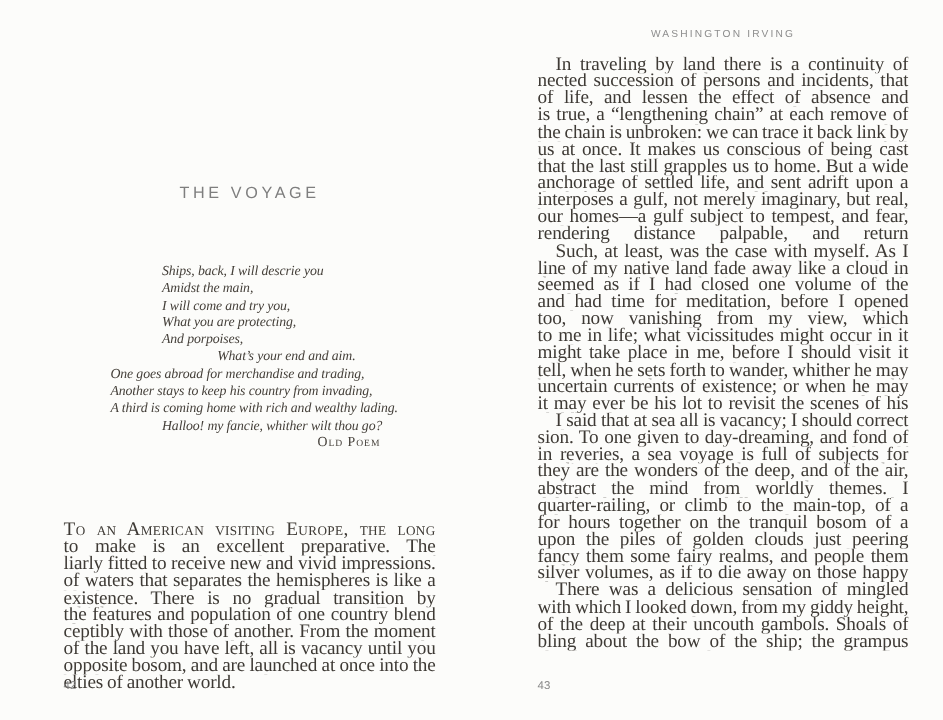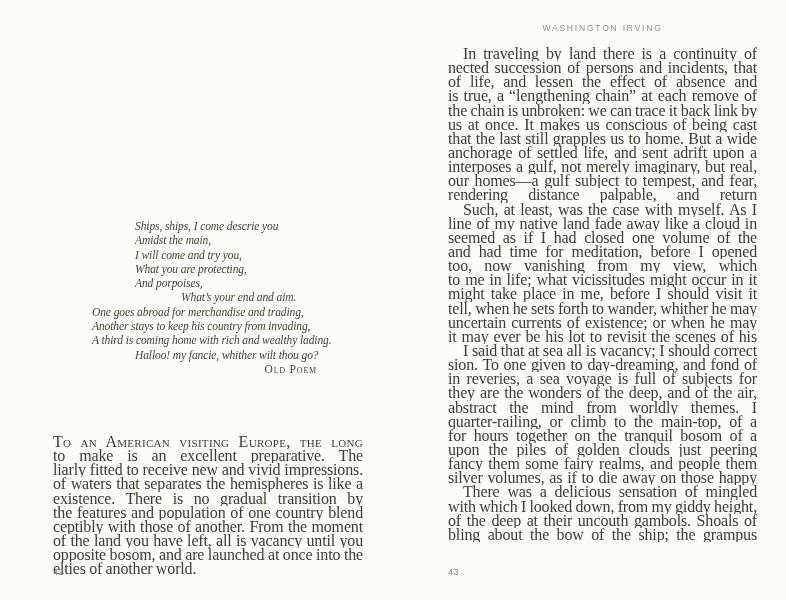--- a/index.html
+++ b/index.html
@@ -65,24 +65,25 @@
     font-family: "Liberation Sans", sans-serif;
     font-size: 9.5px; color: #878787;
   }
 </style>
 </head>
 <body>
 
 <div class="spread">
 
   <section class="page page-left">
+    <h1 class="chapter-title">THE VOYAGE</h1>
 
     <div class="poem">
       <div id="poem-lines">
-          <div class="pline ind1">Ships, ships, I come descrie you</div>
+          <div class="pline ind1">Ships, back, I will descrie you</div>
           <div class="pline ind1">Amidst the main,</div>
           <div class="pline ind1">I will come and try you,</div>
           <div class="pline ind1">What you are protecting,</div>
           <div class="pline ind1">And porpoises,</div>
           <div class="pline ind2">What’s your end and aim.</div>
           <div class="pline ind0">One goes abroad for merchandise and trading,</div>
           <div class="pline ind0">Another stays to keep his country from invading,</div>
           <div class="pline ind0">A third is coming home with rich and wealthy lading.</div>
           <div class="pline ind1">Halloo! my fancie, whither wilt thou go?</div>
         </div>

